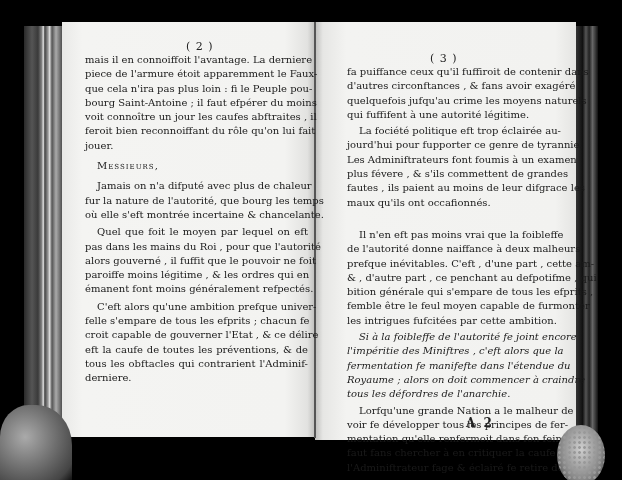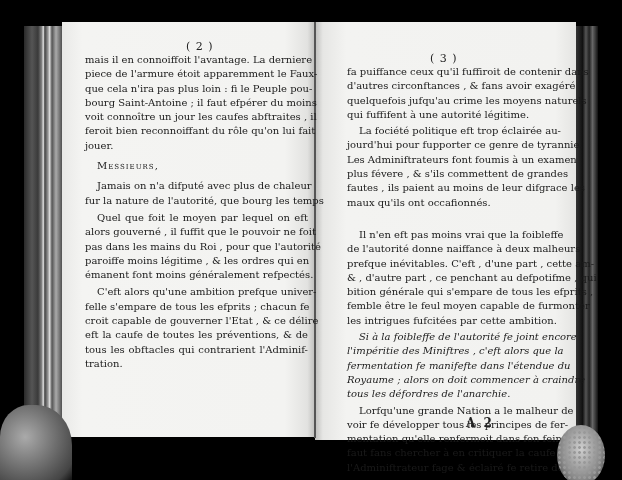--- a/index.html
+++ b/index.html
@@ -65,35 +65,36 @@
   <span class="line">bourg Saint-Antoine ; il faut efpérer du moins</span>
   <span class="line">voit connoître un jour les caufes abftraites , il</span>
   <span class="line">feroit bien reconnoiffant du rôle qu'on lui fait</span>
   <span class="line last">jouer.</span>
 
   <div class="heading">Messieurs,</div>
 
   <div style="margin-bottom:3px;">
     <span class="line" style="padding-left:12px;">Jamais on n'a difputé avec plus de chaleur</span>
     <span class="line">fur la nature de l'autorité, que bourg les temps</span>
+    <span class="line last">où elle s'eft montrée incertaine &amp; chancelante.</span>
   </div>
   <div style="margin-bottom:3px;">
     <span class="line" style="padding-left:12px;">Quel que foit le moyen par lequel on eft</span>
+    <span class="line">pas dans les mains du Roi , pour que l'autorité</span>
     <span class="line">alors gouverné , il fuffit que le pouvoir ne foit</span>
-    <span class="line">pas dans les mains du Roi , pour que l'autorité</span>
     <span class="line">paroiffe moins légitime , &amp; les ordres qui en</span>
     <span class="line last">émanent font moins généralement refpectés.</span>
   </div>
   <div style="margin-bottom:3px;">
     <span class="line" style="padding-left:12px;">C'eft alors qu'une ambition prefque univer-</span>
     <span class="line">felle s'empare de tous les efprits ; chacun fe</span>
     <span class="line">croit capable de gouverner l'Etat , &amp; ce délire</span>
     <span class="line">eft la caufe de toutes les préventions, &amp; de</span>
     <span class="line">tous les obftacles qui contrarient l'Adminif-</span>
-    <span class="line last">tration.</span>
+    <span class="line last">derniere.</span>
   </div>
 </div>
 
 <div class="pagenum" style="left:430px; top:52px;">( 3 )</div>
 
 <div class="text" style="left:347px; top:65px; width:208px;">
   <span class="line">fa puiffance ceux qu'il fuffiroit de contenir dans</span>
   <span class="line">d'autres circonftances , &amp; fans avoir exagéré</span>
   <span class="line">quelquefois jufqu'au crime les moyens naturels</span>
   <span class="line last">qui fuffifent à une autorité légitime.</span>

